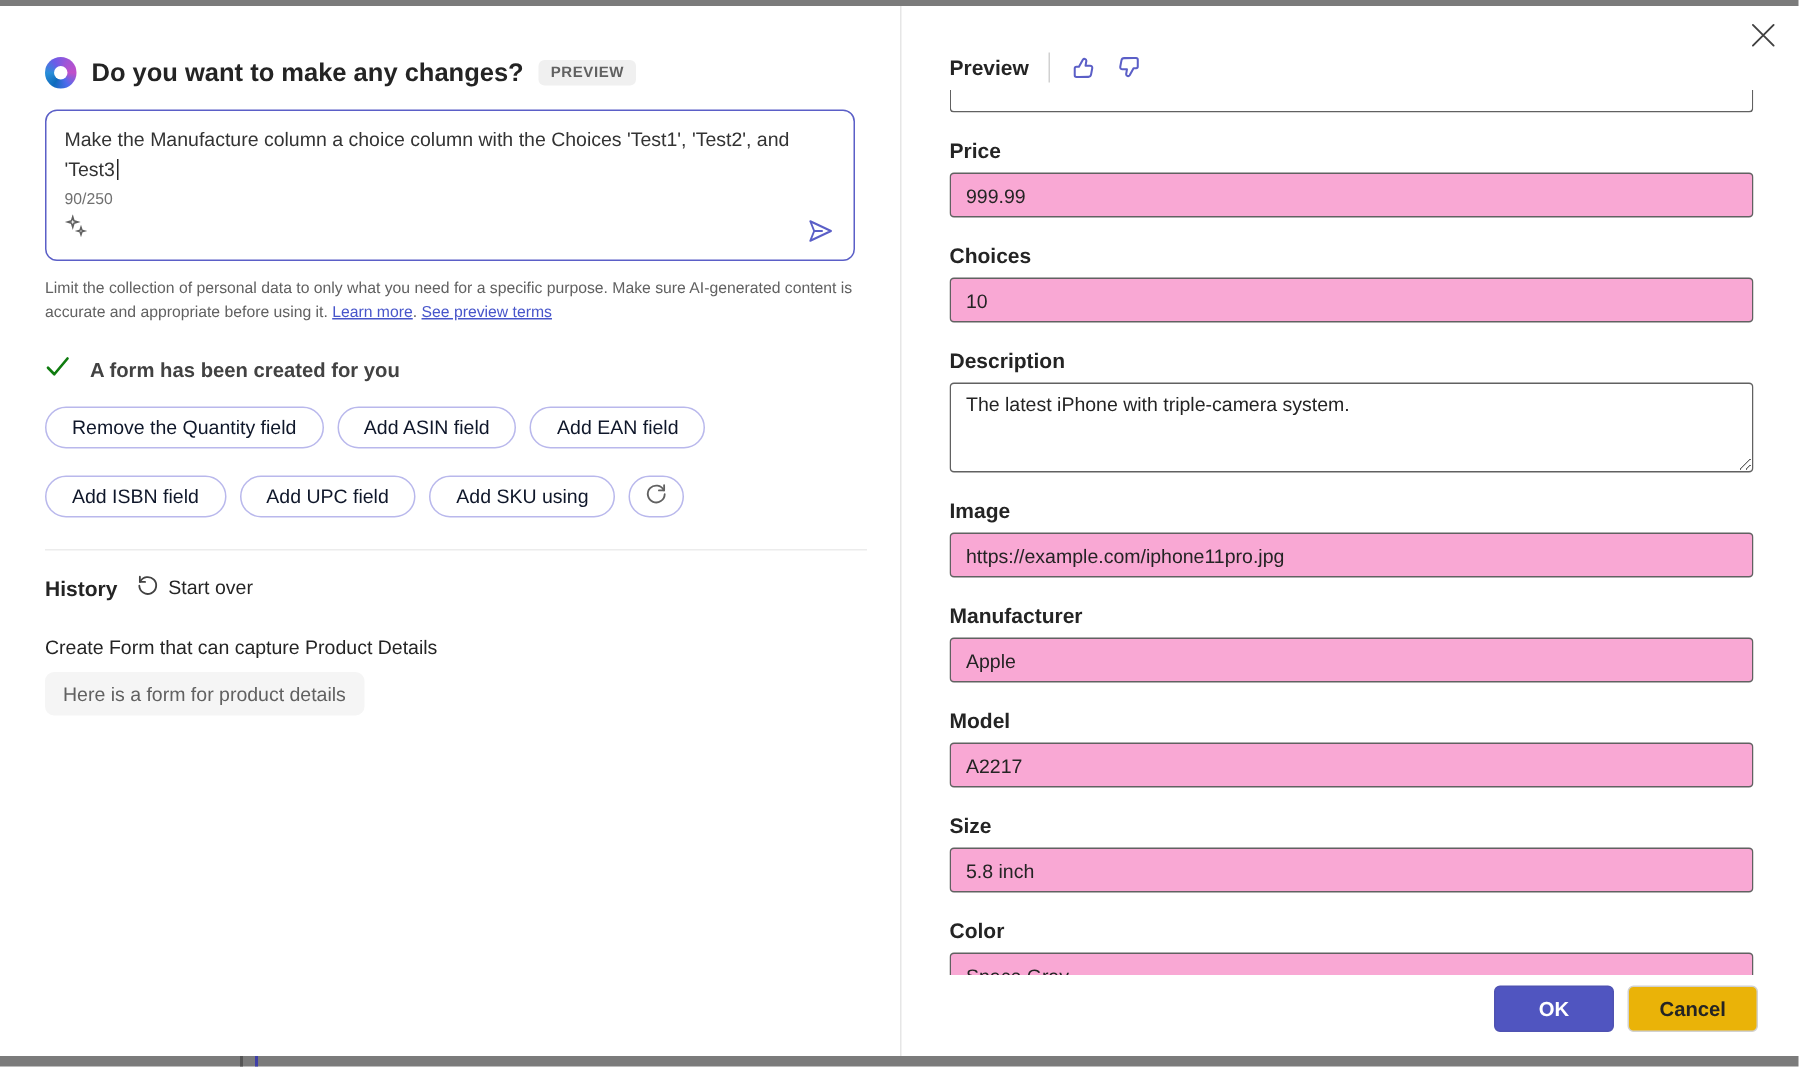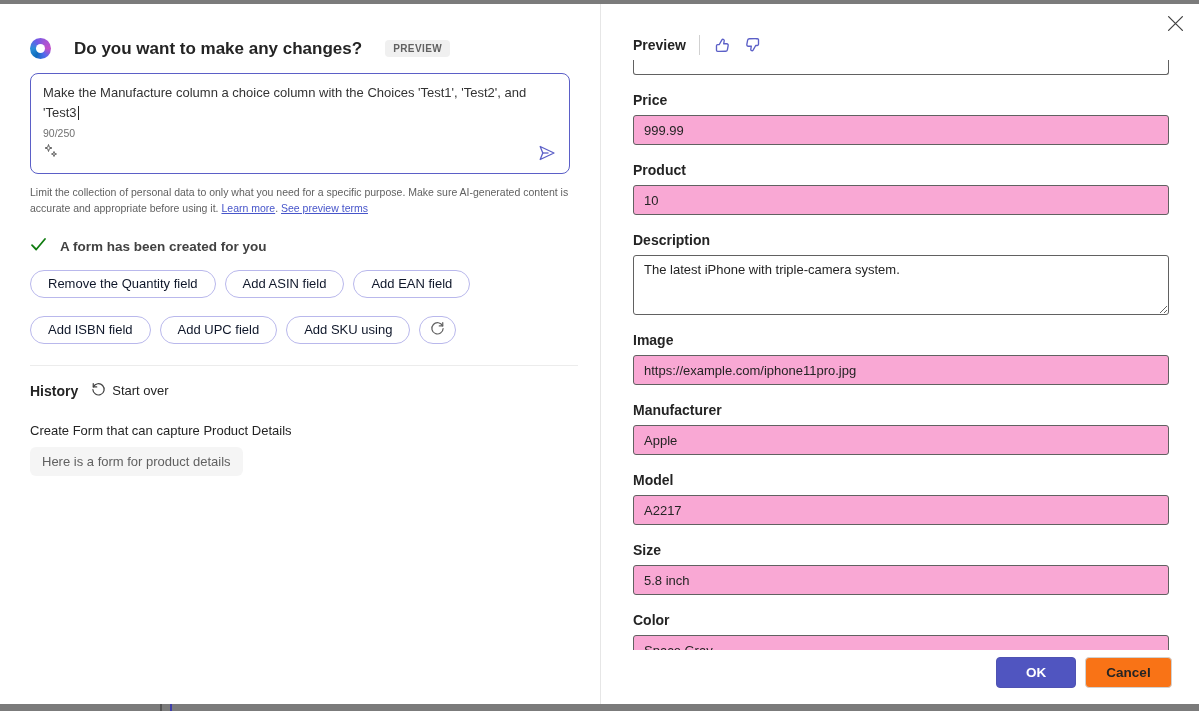--- a/index.html
+++ b/index.html
@@ -6,21 +6,21 @@
     font-family:"Liberation Sans", sans-serif;color:#242424;}
   .top-strip{position:absolute;left:0;top:0;width:1199px;height:4px;background:#7b7b7b;}
   .bottom-bar{position:absolute;left:0;top:704px;width:1199px;height:7px;background:#7b7b7b;}
   .bottom-tick-gray{position:absolute;left:160px;top:0;width:2px;height:7px;background:#555;}
   .bottom-tick-purple{position:absolute;left:170px;top:0;width:2px;height:7px;background:#3f3fa8;}
 
   .left-panel{position:absolute;left:0;top:4px;width:600px;height:700px;background:#fff;padding:0 30px;box-sizing:border-box;}
   .right-panel{position:absolute;left:600px;top:4px;width:599px;height:700px;background:#fff;border-left:1px solid #e6e6e6;box-sizing:border-box;padding:0 30px 0 32px;}
 
   
-  .lp-header{display:flex;align-items:center;gap:23px;margin-top:34px;}
+  .lp-header{display:flex;align-items:center;gap:10px;margin-top:34px;}
   .copilot-logo{width:21px;height:21px;border-radius:50%;
     background:conic-gradient(from 210deg,#0f6cbd,#2a8fd9,#6b5ce8,#a155d6,#c14fc9,#4f6bed,#0f6cbd);position:relative;flex:0 0 auto;}
   .copilot-logo::after{content:"";position:absolute;left:6px;top:6px;width:9px;height:9px;border-radius:50%;background:#fff;}
   .lp-title{font-size:17px;font-weight:700;color:#242424;}
   .preview-badge{background:#f0f0f0;color:#616161;font-size:10px;font-weight:700;letter-spacing:.4px;
     padding:3px 8px;border-radius:4px;}
 
   .prompt-box{margin-top:14px;border:1.4px solid #5B5FC7;border-radius:8px;padding:9px 12px 8px 12px;min-height:82px;}
   .prompt-text{font-size:13px;line-height:1.5;color:#333;max-width:510px;white-space:pre-wrap;}
   .caret{display:inline-block;width:1px;height:14px;background:#242424;vertical-align:text-bottom;margin-left:1px;}
@@ -62,21 +62,21 @@
     border-radius:0 0 3px 3px;}
   .field-label{font-size:14px;font-weight:700;color:#242424;margin-top:16px;line-height:18px;}
   .field-input{display:block;width:100%;height:30px;box-sizing:border-box;border:1px solid #616161;border-radius:3px;
     font-size:13px;color:#242424;padding:0 10px;margin-top:6px;font-family:inherit;background:#f9a8d4;outline:none;}
   .field-textarea{display:block;width:100%;height:60px;box-sizing:border-box;border:1px solid #616161;border-radius:3px;
     font-size:13px;color:#242424;padding:6px 10px;margin-top:6px;font-family:inherit;background:#fff;outline:none;resize:vertical;}
 
   .rp-footer{position:absolute;right:27px;bottom:16px;display:flex;gap:9px;}
   .btn{height:31px;border-radius:4px;font-size:13.5px;font-weight:700;font-family:inherit;cursor:pointer;text-align:center;}
   .btn-primary{background:#4F52B2;background:#5055C0;border:1px solid #4F52B2;color:#fff;width:80px;}
-  .btn-secondary{background:#f97316;border:1px solid #d1d1d1;color:#242424;width:87px;}
+  .btn-secondary{background:#eab308;border:1px solid #d1d1d1;color:#242424;width:87px;}
 </style>
 </head>
 <body>
 
 <div class="top-strip"></div>
 
 <div class="left-panel">
 
   <div class="lp-header">
     <span class="copilot-logo"></span>
@@ -180,21 +180,21 @@
   <div class="scroll-area">
 
     <div class="clipped-input"></div>
 
     <div>
       <div class="field-label">Price</div>
       <input class="field-input" value="999.99" style="">
     </div>
 
     <div>
-      <div class="field-label">Product</div>
+      <div class="field-label">Choices</div>
       <input class="field-input" value="10" style="">
     </div>
 
     <div>
       <div class="field-label">Description</div>
       <textarea class="field-textarea" style="">The latest iPhone with triple-camera system.</textarea>
     </div>
 
     <div>
       <div class="field-label">Image</div>

